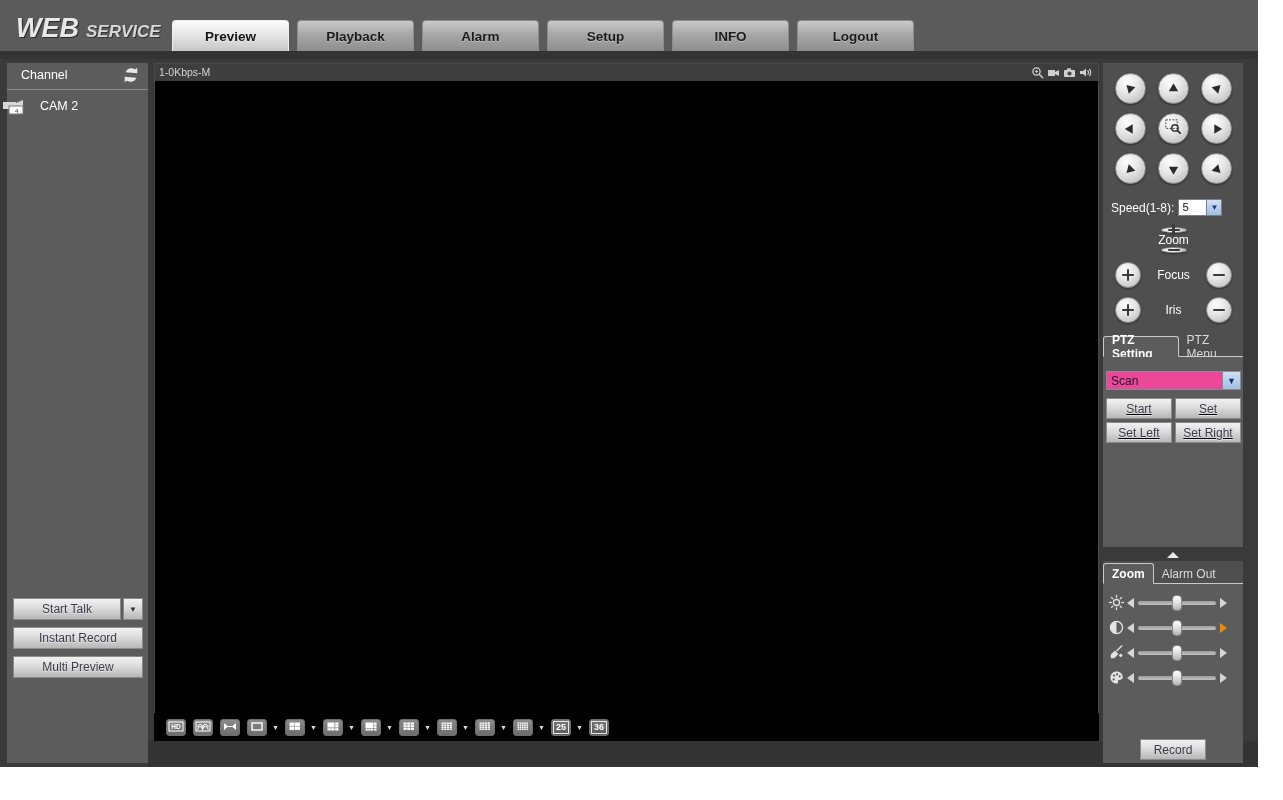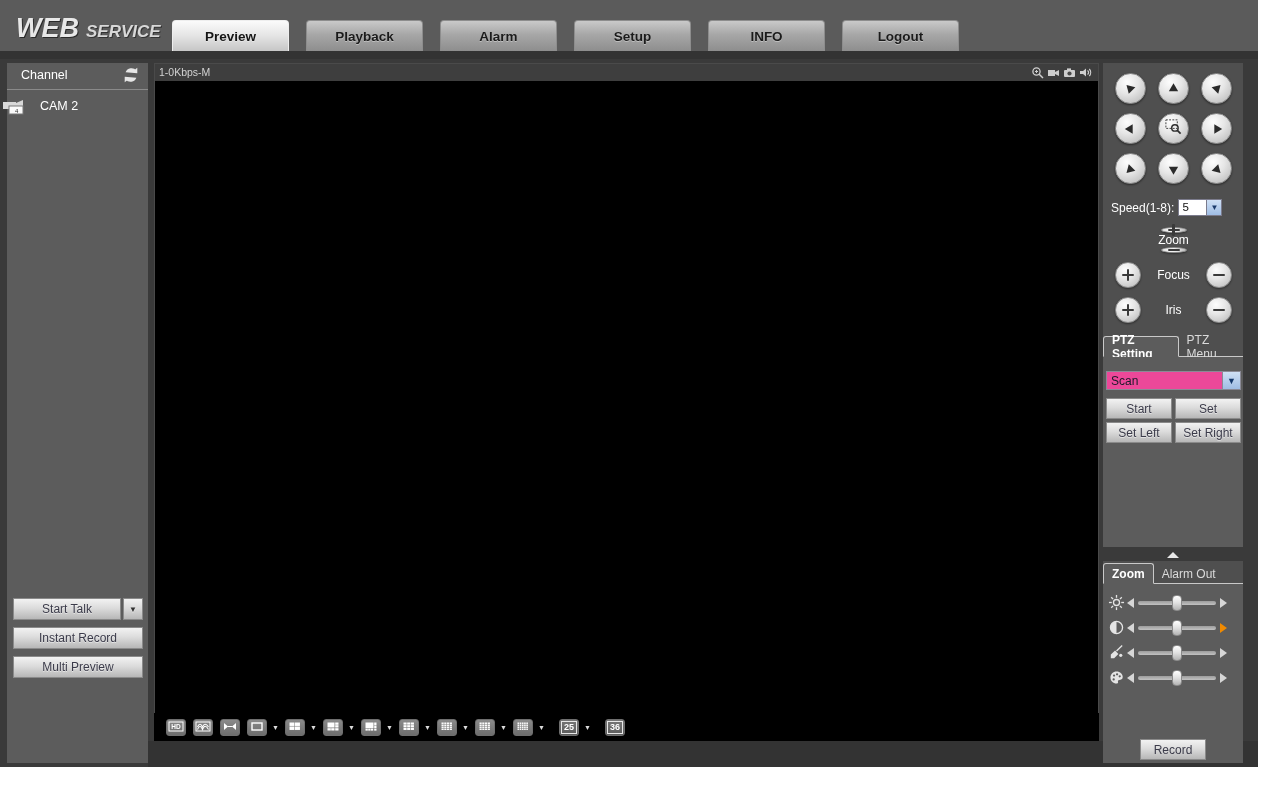--- a/index.html
+++ b/index.html
@@ -31,21 +31,21 @@
     color: #e8e8e8; letter-spacing: 0px;
     text-shadow: 1px 1px 0 #2a2a2a;
   }
   #logo .service {
     font-size: 17px; font-style: italic; font-weight: bold;
     color: #d8d8d8; margin-left: 7px;
     text-shadow: 1px 1px 0 #333;
   }
   #navtabs {
     position: absolute; left: 172px; top: 20px;
-    display: flex; gap: 17px;
+    display: flex; gap: 8px;
   }
   .navtab {
     width: 117px; height: 31px;
     border: 1px solid #8d8d8d;
     border-bottom: none;
     border-radius: 4px 4px 0 0;
     background: linear-gradient(to bottom, #c9c9c9 0%, #a7a7a7 45%, #8e8e8e 100%);
     color: #1b1b1b;
     font-size: 13.5px; font-weight: bold;
     display: flex; align-items: center; justify-content: center;
@@ -161,21 +161,20 @@
     border-radius: 3px;
     background: linear-gradient(to bottom, #8a8a8a 0%, #6d6d6d 100%);
     display: flex; align-items: center; justify-content: center;
     margin-right: 3px;
     cursor: pointer;
     position: relative;
   }
   .tb-btn.txt {
     font-size: 9px; font-weight: bold; color: #fff;
     background: linear-gradient(to bottom, #777 0%, #5c5c5c 100%);
-    margin-left: 8px;
   }
   .tb-btn.txt span {
     border: 1px solid #e8e8e8;
     padding: 0 2px; line-height: 11px;
     font-size: 9px;
   }
   .tb-caret {
     width: 9px; color: #dcdcdc; font-size: 7px;
     margin-right: 5px; margin-left: 1px;
     text-align: center; cursor: pointer;
@@ -289,21 +288,21 @@
     position: absolute; right: 0; top: 0;
     width: 18px; height: 17px;
     background: linear-gradient(to bottom, #cfe0f5 0%, #9fbde4 100%);
     border-left: 1px solid #8a8a96;
     display: flex; align-items: center; justify-content: center;
     font-size: 9px; color: #13376b; cursor: pointer;
   }
   #ptz-cmd-grid {
     position: absolute; left: 3px; top: 41px;
     width: 135px;
-    display: grid; grid-template-columns: 66px 66px; gap: 3px;
+    display: grid; grid-template-columns: 66px 66px; gap: 3px; text-decoration: underline;
   }
   .cmd-btn {
     height: 21px;
     border: 1px solid #8a8a8a;
     background: linear-gradient(to bottom, #f2f2f2 0%, #dcdcdc 45%, #b7b7b7 100%);
     color: #3b3b4a; font-size: 12px;
     display: flex; align-items: center; justify-content: center;
     cursor: pointer;
     text-shadow: 0 1px 0 rgba(255,255,255,0.5);
   }

